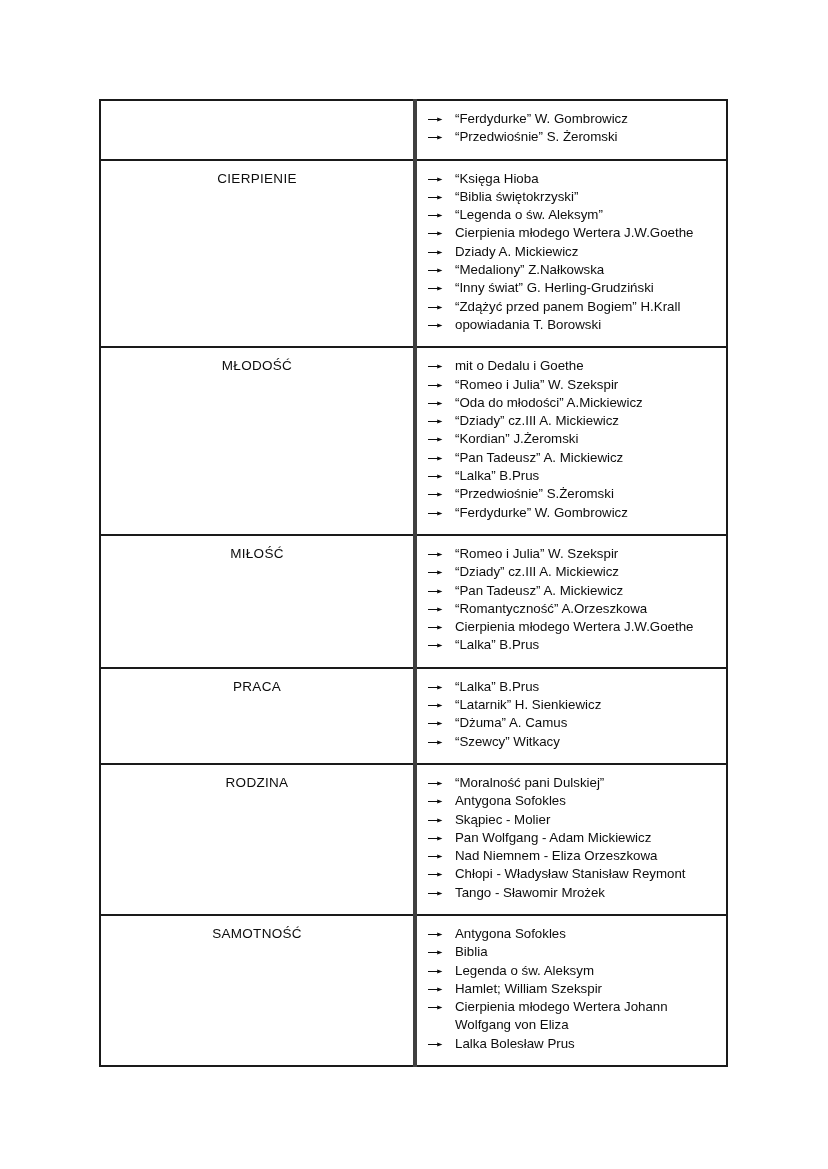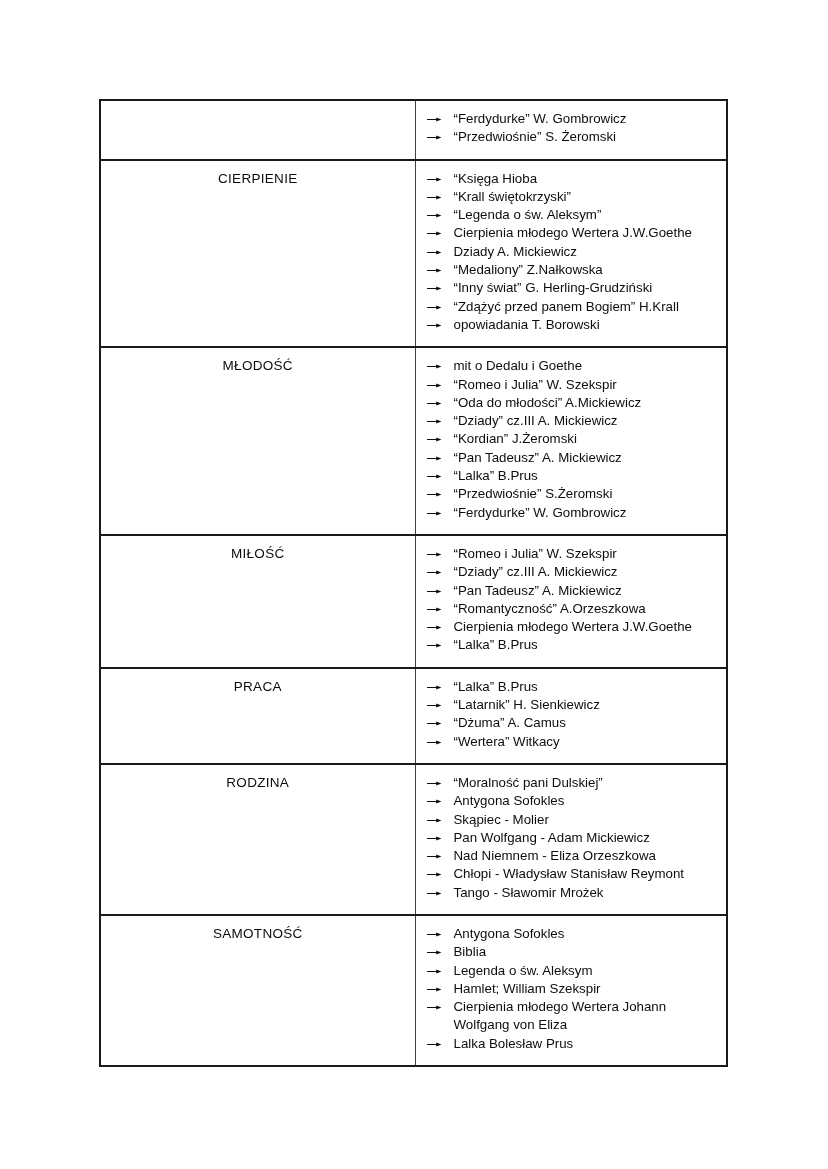--- a/index.html
+++ b/index.html
@@ -40,21 +40,21 @@
 
   table.motifs tr {
     border-bottom: 2px solid #1a1a1a;
   }
   table.motifs tr:last-child {
     border-bottom: none;
   }
 
   td.cat-cell {
     width: 315px;
-    border-right: 1px solid #404040;
+    border-right: 4px solid #404040;
     vertical-align: top;
     padding: 9px 6px 12px 6px;
     box-sizing: border-box;
     margin-top: 42px;
   }
 
   td.works-cell {
     width: 312px;
     vertical-align: top;
     padding: 9px 6px 12px 10px;
@@ -150,21 +150,21 @@
                     </svg>
                   </span>
                   <span class="work-text">“Księga Hioba</span>
                 </li>
                 <li>
                   <span class="arrow">
                     <svg width="15" height="9" viewBox="0 0 15 9" aria-hidden="true">
                       <path d="M0 4.1 L9.2 4.1 L9.2 2.6 L14.4 4.5 L9.2 6.4 L9.2 4.9 L0 4.9 Z" fill="#0d0d0d"></path>
                     </svg>
                   </span>
-                  <span class="work-text">“Krall świętokrzyski”</span>
+                  <span class="work-text">“Biblia świętokrzyski”</span>
                 </li>
                 <li>
                   <span class="arrow">
                     <svg width="15" height="9" viewBox="0 0 15 9" aria-hidden="true">
                       <path d="M0 4.1 L9.2 4.1 L9.2 2.6 L14.4 4.5 L9.2 6.4 L9.2 4.9 L0 4.9 Z" fill="#0d0d0d"></path>
                     </svg>
                   </span>
                   <span class="work-text">“Legenda o św. Aleksym”</span>
                 </li>
                 <li>
@@ -385,21 +385,21 @@
                     </svg>
                   </span>
                   <span class="work-text">“Dżuma” A. Camus</span>
                 </li>
                 <li>
                   <span class="arrow">
                     <svg width="15" height="9" viewBox="0 0 15 9" aria-hidden="true">
                       <path d="M0 4.1 L9.2 4.1 L9.2 2.6 L14.4 4.5 L9.2 6.4 L9.2 4.9 L0 4.9 Z" fill="#0d0d0d"></path>
                     </svg>
                   </span>
-                  <span class="work-text">“Wertera” Witkacy</span>
+                  <span class="work-text">“Szewcy” Witkacy</span>
                 </li>
               </ul>
             </td>
           </tr>
           <tr>
             <td class="cat-cell">
               <span class="cat-label">RODZINA</span>
             </td>
             <td class="works-cell">
               <ul class="works">

